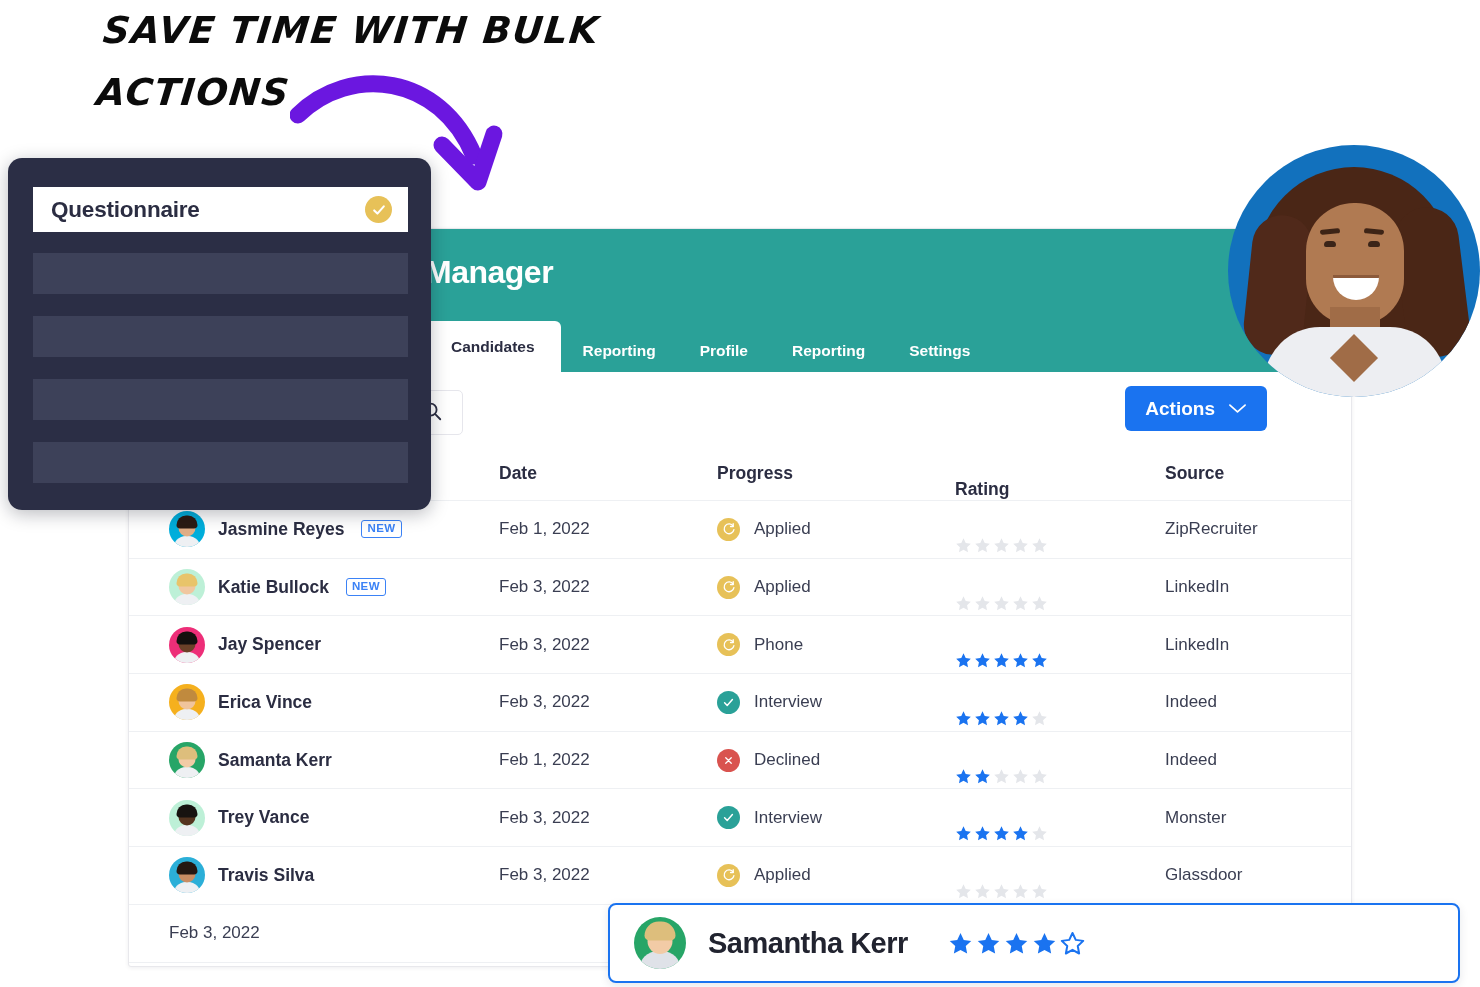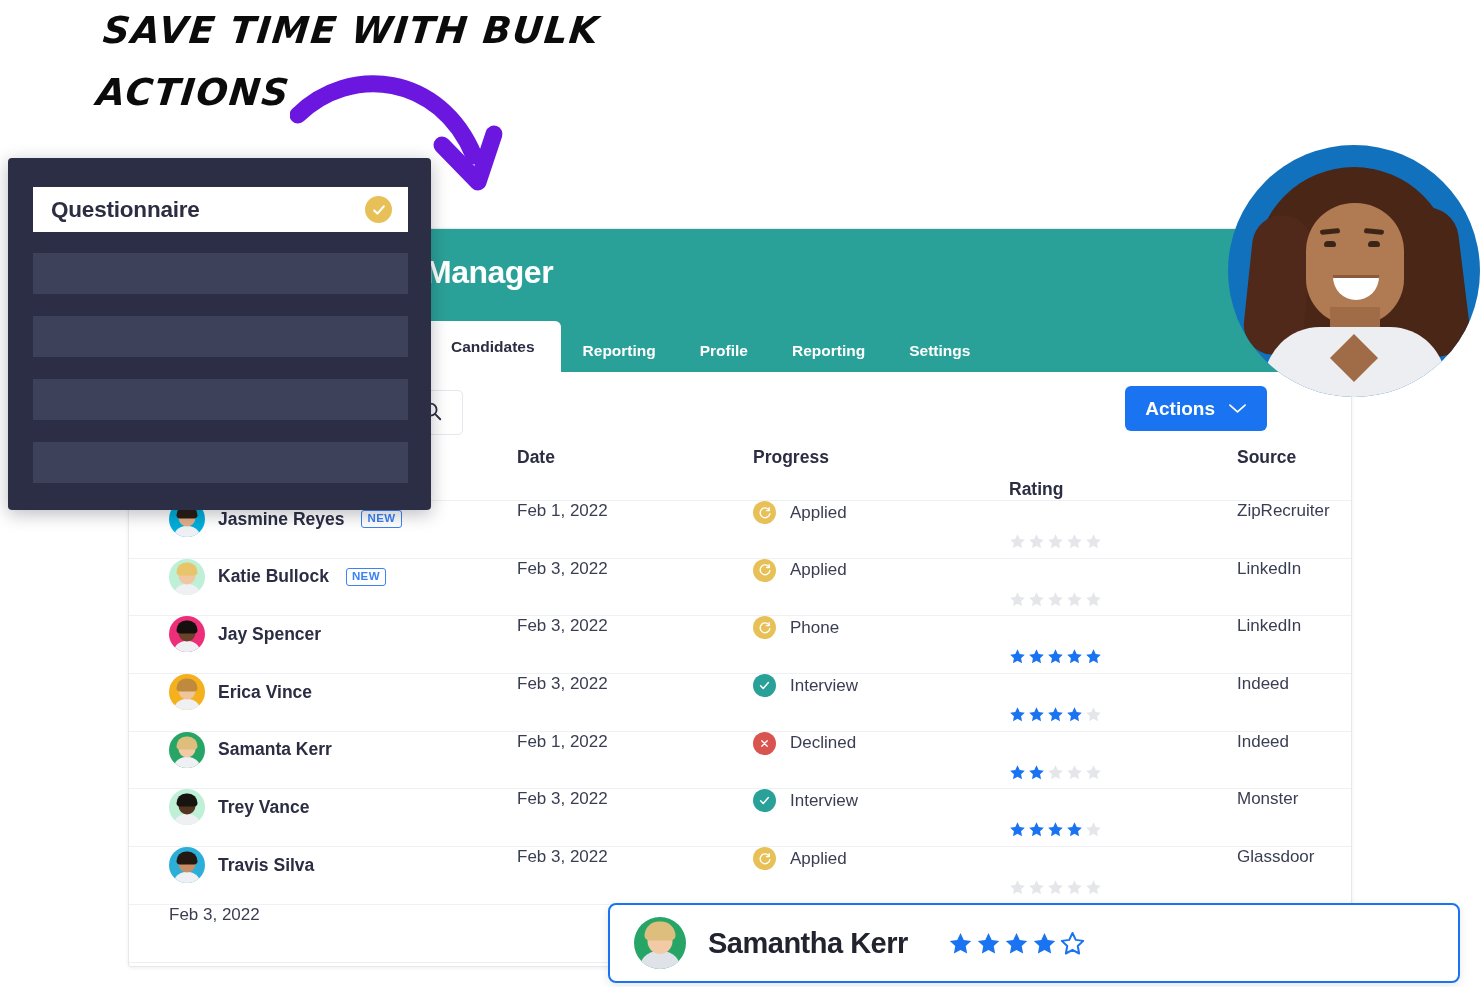--- a/index.html
+++ b/index.html
@@ -68,23 +68,23 @@
     position:absolute;right:84px;top:14px;
     background:#1a73f0;color:#fff;border:none;border-radius:6px;
     height:45px;padding:0 20px;
     font-family:inherit;font-size:19px;font-weight:700;
     display:flex;align-items:center;gap:13px;cursor:pointer;
   }
 
   
   .tbl{position:absolute;left:0;top:218px;width:1222px;}
   .trow{
-    display:flex;align-items:flex-start;height:56.7px;
+    display:flex;align-items:center;height:56.7px;
     border-bottom:1px solid #eef0f3;
-    padding-left:40px;padding-right:40px;gap:18px;
+    padding-left:40px;padding-right:40px;
   }
   .thead{height:53px;border-bottom:1px solid #eef0f3;}
   .thead .c{color:#2b2d42;font-size:17.5px;font-weight:700;}
   .c-name{width:330px;display:flex;align-items:center;gap:13px;flex:0 0 330px;}
   .c-date{width:218px;flex:0 0 218px;}
   .c-prog{width:238px;flex:0 0 238px;display:flex;align-items:center;gap:14px;}
   .c-rate{width:210px;flex:0 0 210px;margin-top:32px;}
   .c-src{flex:1;}
 
   .cellname{font-size:17.5px;font-weight:700;color:#2b2d42;white-space:nowrap;}
@@ -115,21 +115,21 @@
   .pico.applied{background:#e7c158;}
   .pico.done{background:#2aa198;}
   .pico.declined{background:#d9534f;}
 
   .stars{display:flex;gap:2px;}
   .stars svg{width:17px;height:17px;display:block;}
 
   
   .qpanel{
     position:absolute;left:8px;top:158px;width:423px;height:352px;
-    background:#2b2e45;border-radius:4px;
+    background:#2b2e45;border-radius:14px;
     box-shadow:0 4px 18px rgba(12,14,30,.28);
   }
   .qrow-active{
     position:absolute;left:25px;top:29px;width:375px;height:45px;
     background:#ffffff;display:flex;align-items:center;
     padding:0 16px 0 18px;box-sizing:border-box;justify-content:space-between;
   }
   .qrow-active .t{font-size:22.5px;font-weight:700;color:#2b2d42;letter-spacing:-.2px;}
   .qcheck{width:27px;height:27px;border-radius:50%;background:#e7c158;
           display:flex;align-items:center;justify-content:center;}

